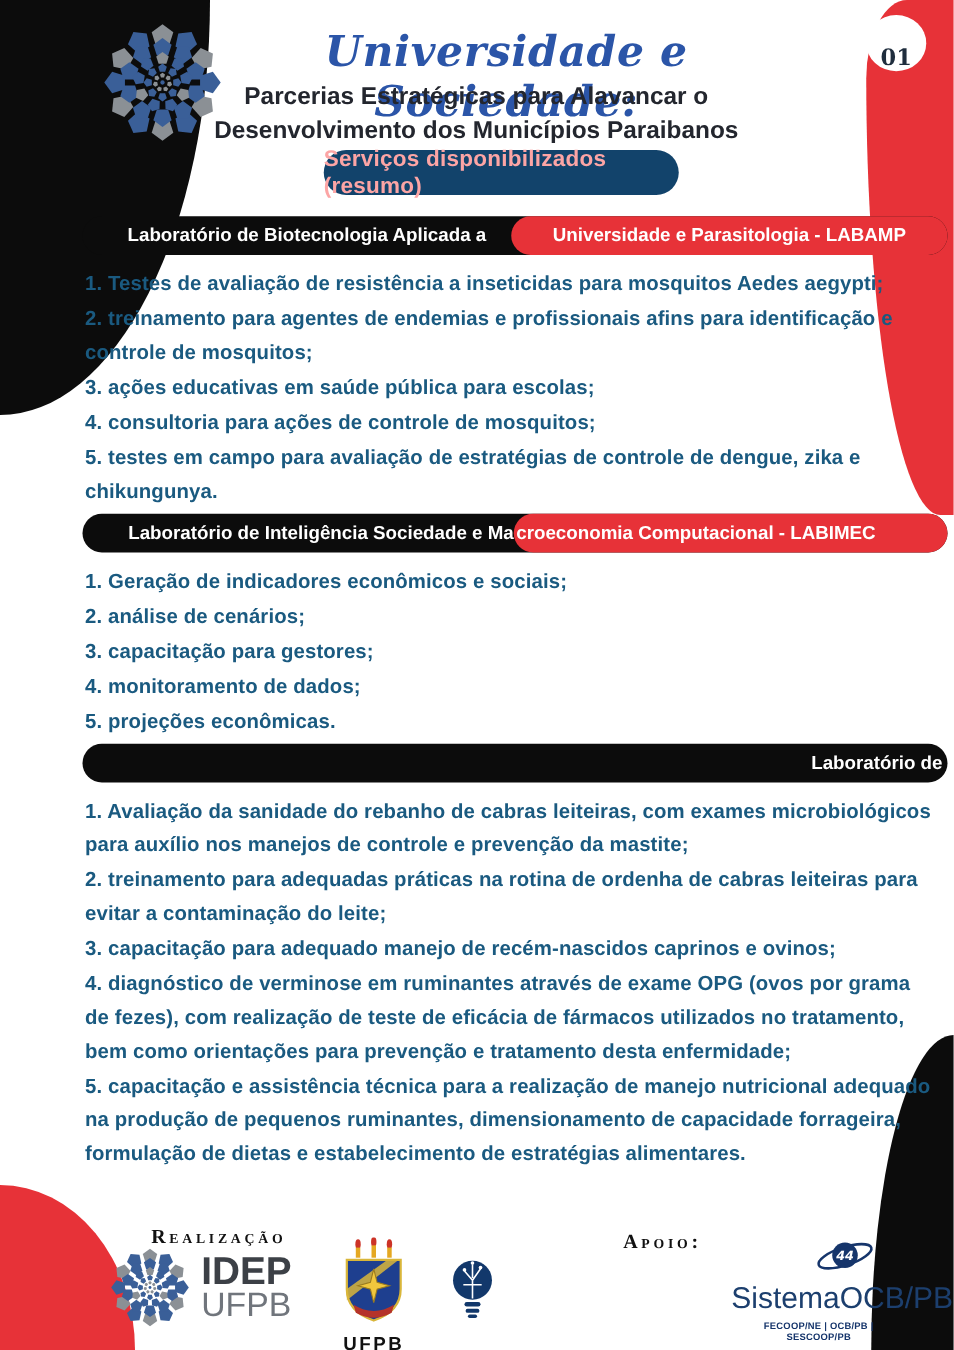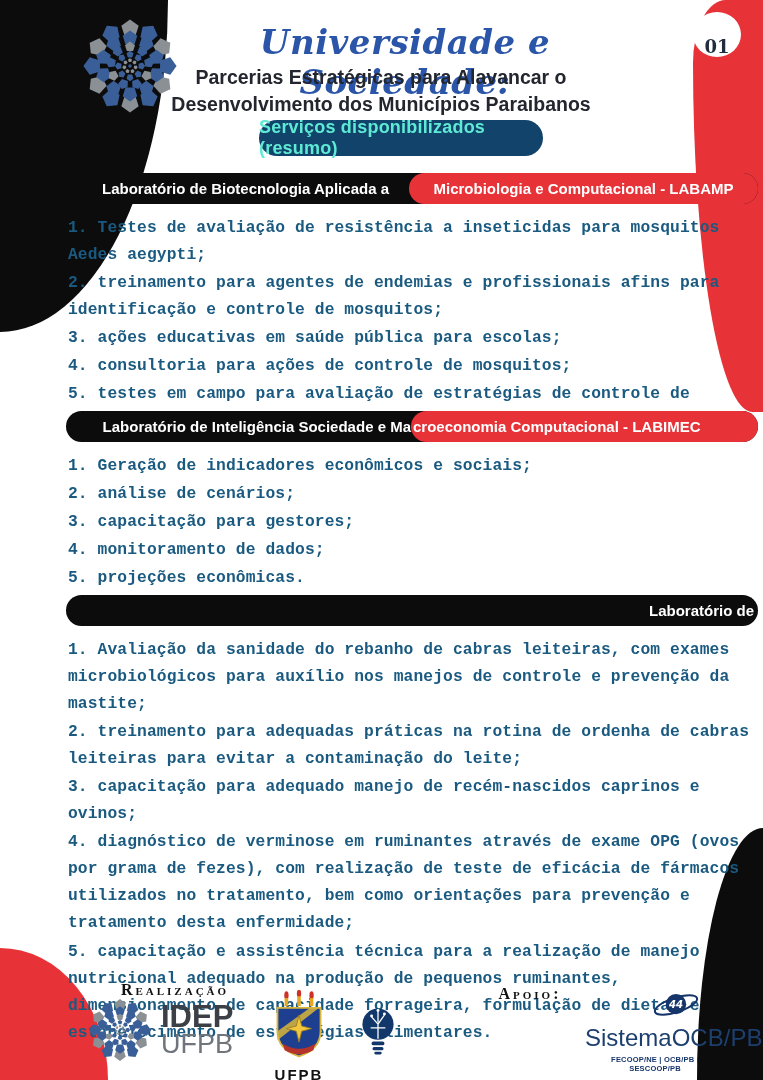--- a/index.html
+++ b/index.html
@@ -18,36 +18,36 @@
       background:#ffffff;border-radius:50%;display:flex;align-items:flex-end;justify-content:center;
       font-family:"DejaVu Serif", serif;font-weight:bold;font-size:18px;color:#1f2d3d;}
   .mandala-header{position:absolute;left:82px;top:18px;z-index:1;}
   .main-title{position:absolute;left:195px;top:22px;width:420px;text-align:center;z-index:1;
       font-family:"DejaVu Serif", serif;font-style:italic;font-weight:bold;
       font-size:34px;color:#2b55a8;letter-spacing:0.5px;}
   .subtitle{position:absolute;left:146px;top:64px;width:470px;text-align:center;z-index:1;
       font-weight:bold;font-size:19.5px;color:#23262e;line-height:1.4;}
   .pill-badge{position:absolute;left:259px;top:120px;width:284px;height:36px;z-index:1;
       background:#12436b;border-radius:19px;display:flex;align-items:center;justify-content:center;
-      font-weight:bold;font-size:18px;color:#5eead4;letter-spacing:0.2px;}
+      font-weight:bold;font-size:18px;color:#fca5a5;letter-spacing:0.2px;}
   .section{position:absolute;left:66px;width:692px;z-index:1;}
   .s1{top:173px;} .s2{top:411px;} .s3{top:595px;}
   .bar{display:flex;align-items:stretch;background:#0c0c0c;border-radius:17px;height:31px;
       color:#ffffff;font-weight:bold;font-size:15px;white-space:nowrap;}
   .bar-black{display:flex;align-items:center;flex:1;min-width:0;}
   .bar-red{display:flex;align-items:center;background:#e73238;border-radius:17px;
       box-sizing:border-box;flex:none;}
   .s1 .bar-black{justify-content:center;padding-left:16px;}
   .s1 .bar-red{width:349px;justify-content:center;padding:0 8px;}
   .s2 .bar-black{justify-content:flex-end;padding-right:0;}
   .s2 .bar-red{width:347px;justify-content:flex-start;padding:0 10px 0 2px;}
   .s3 .bar-black{justify-content:flex-end;padding-right:4px;}
   .s3 .bar-red{width:448px;justify-content:flex-start;padding-left:9px;}
   .service-list{list-style:none;margin:10px 0 0;padding:0 8px 0 2px;
-      font-size:16.3px;font-weight:bold;color:#1a5a80;line-height:1.66;letter-spacing:0.1px;font-family:Liberation Mono, monospace;}
+      font-size:16.3px;font-weight:bold;color:#1a5a80;line-height:1.66;letter-spacing:0.1px;}
   .service-list li{margin-bottom:1px;}
   .realizacao{position:absolute;left:90px;top:981px;width:170px;text-align:center;z-index:1;
       font-family:"Liberation Serif", serif;font-variant:small-caps;font-weight:bold;
       font-size:16px;letter-spacing:3px;color:#111111;}
   .idep-logo{position:absolute;left:88px;top:998px;display:flex;align-items:center;gap:9px;z-index:1;}
   .idep-name{font-weight:bold;font-size:31px;color:#3c4046;line-height:0.95;}
   .idep-sub{font-size:27px;color:#70757c;line-height:1.0;}
   .ufpb-crest{position:absolute;left:266px;top:990px;width:66px;text-align:center;z-index:1;}
   .ufpb-label{font-weight:bold;font-size:15px;letter-spacing:2px;color:#111111;margin-top:2px;}
   .apoio{position:absolute;left:465px;top:985px;width:130px;text-align:center;z-index:1;
@@ -126,21 +126,21 @@
 <div class="main-title">Universidade e Sociedade:</div>
 <div class="subtitle">
   <div>Parcerias Estratégicas para Alavancar o</div>
   <div>Desenvolvimento dos Municípios Paraibanos</div>
 </div>
 <div class="pill-badge">Serviços disponibilizados (resumo)</div>
 
 <div class="section s1">
   <div class="bar">
     <span class="bar-black">Laboratório de Biotecnologia Aplicada a</span>
-    <span class="bar-red">Microbiologia e Computacional - LABAMP</span>
+    <span class="bar-red">Universidade e Parasitologia - LABAMP</span>
   </div>
   <ul class="service-list">
     <li>1. Testes de avaliação de resistência a inseticidas para mosquitos Aedes aegypti;</li>
     <li>2. treinamento para agentes de endemias e profissionais afins para identificação e controle de mosquitos;</li>
     <li>3. ações educativas em saúde pública para escolas;</li>
     <li>4. consultoria para ações de controle de mosquitos;</li>
     <li>5. testes em campo para avaliação de estratégias de controle de dengue, zika e chikungunya.</li>
   </ul>
 </div>
 

